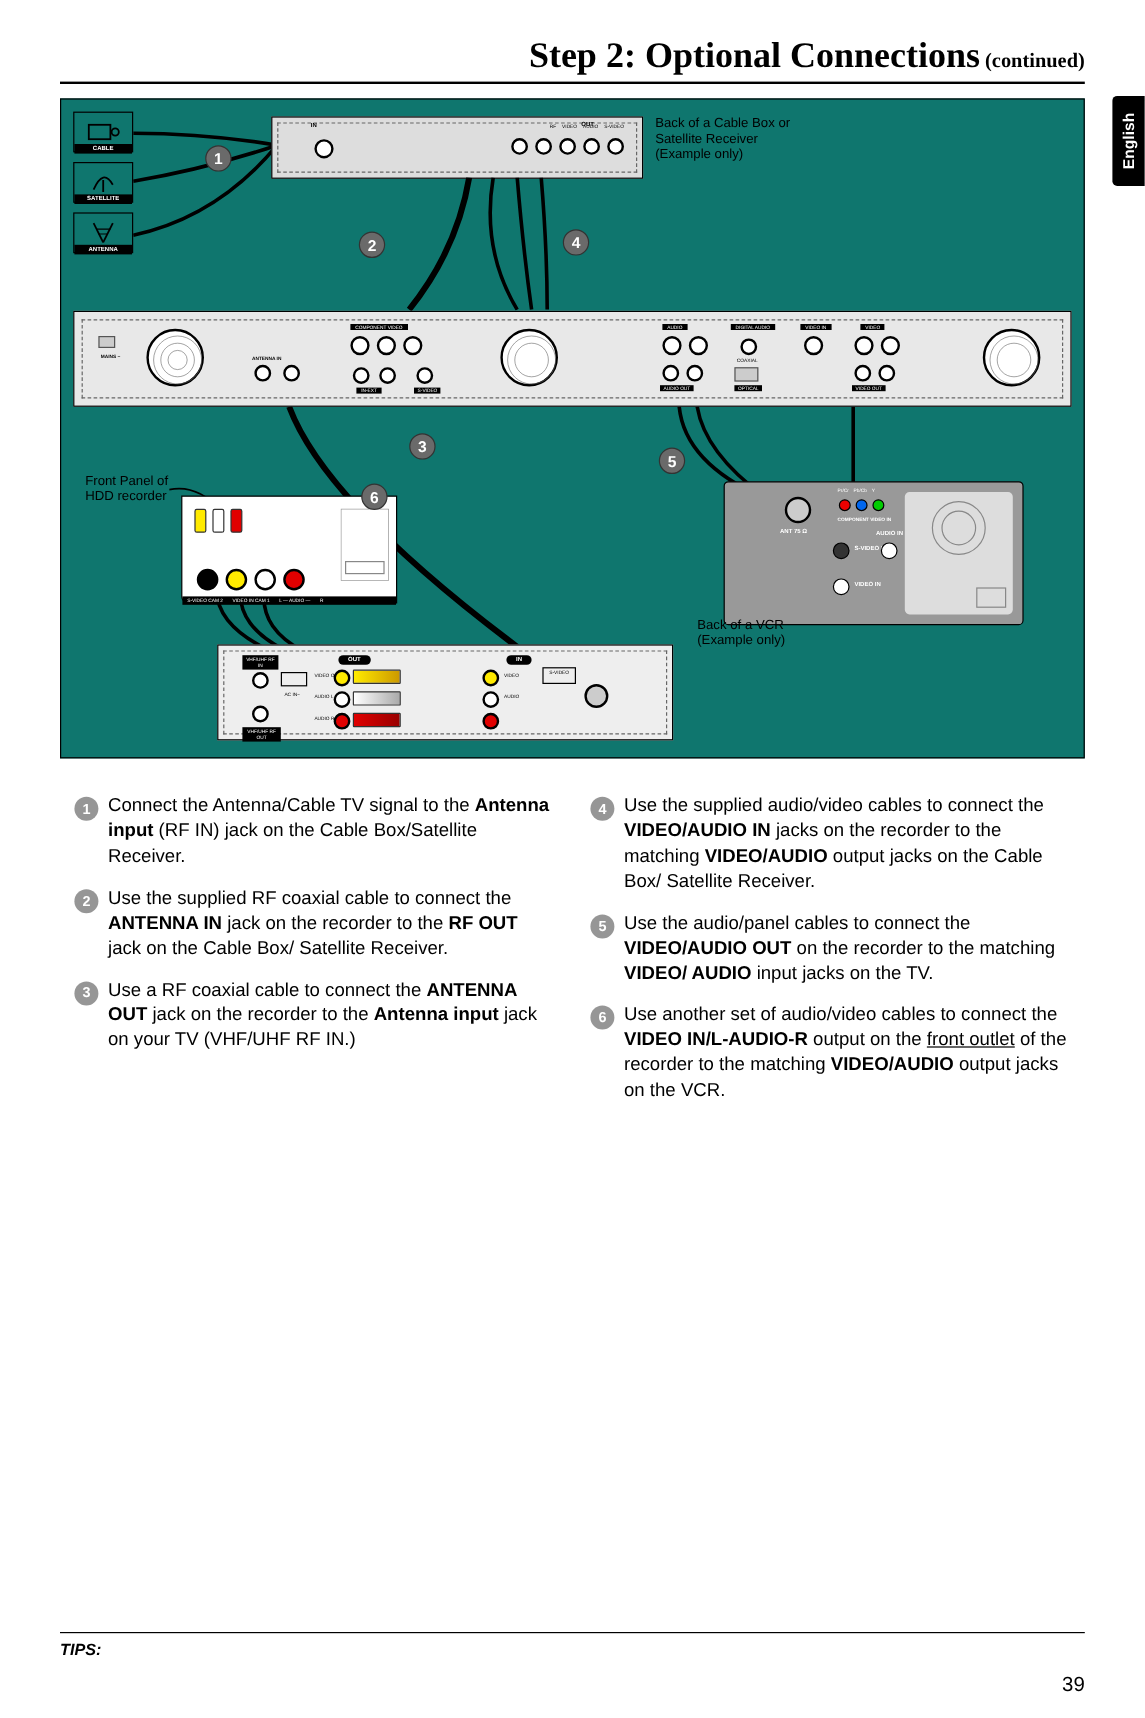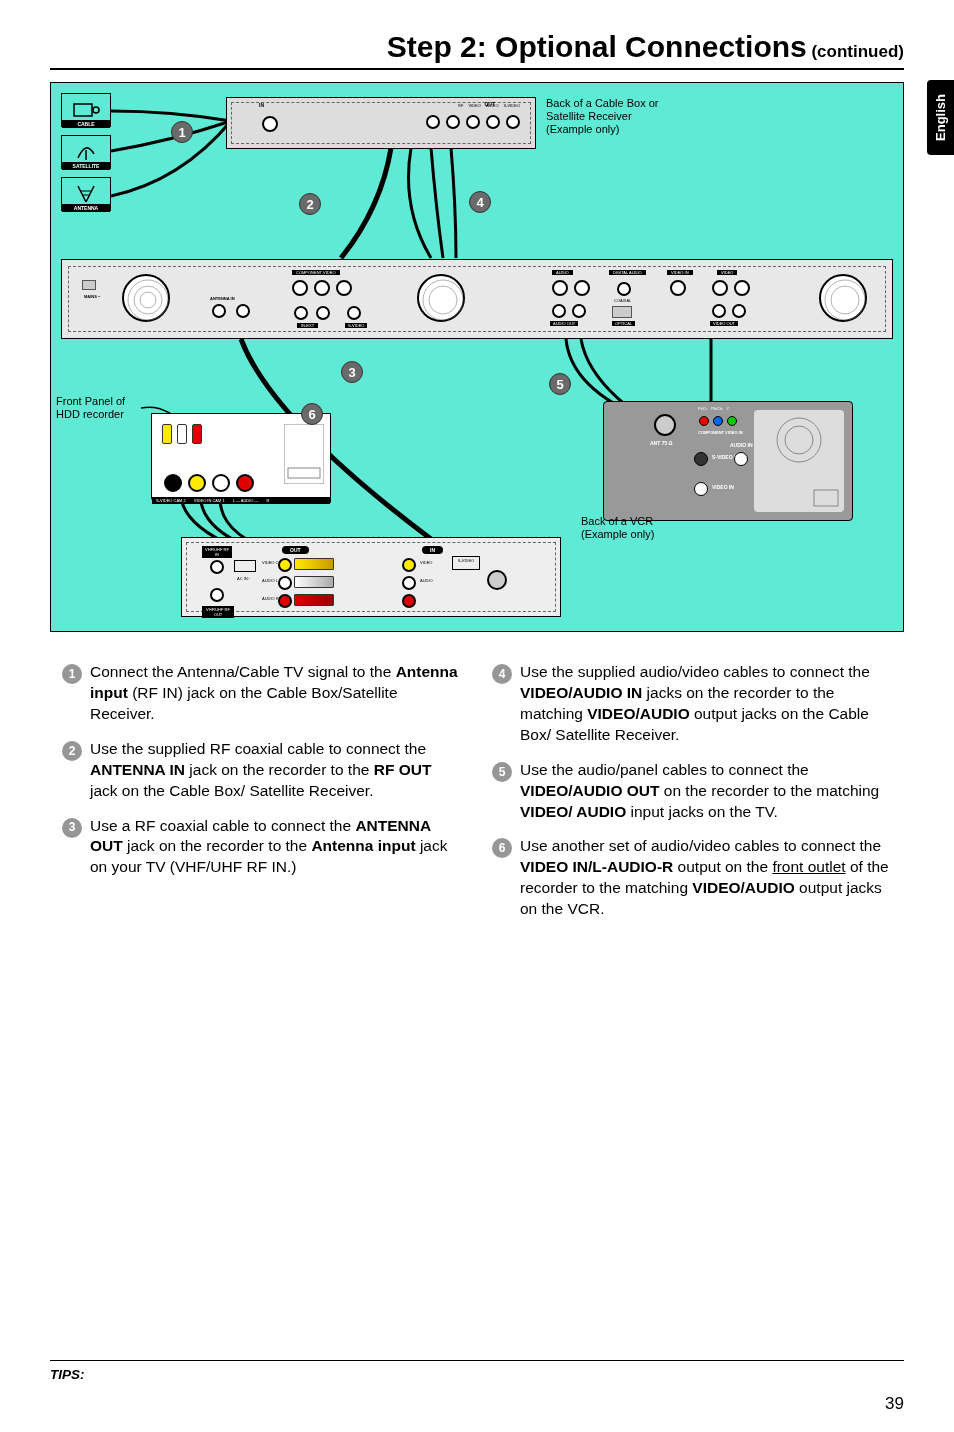--- a/index.html
+++ b/index.html
@@ -13,20 +13,21 @@
   }
   .title-row {
     border-bottom: 2px solid #000;
     padding-bottom: 4px;
     margin-bottom: 12px;
   }
   .title {
     font-size: 30px;
     font-weight: bold;
     text-align: right;
+    font-family: Liberation Serif, serif;
   }
   .title-cont {
     font-size: 17px;
     font-weight: bold;
   }
   .side-tab {
     position: absolute;
     right: 0;
     top: 80px;
     background: #000;
@@ -36,21 +37,21 @@
     padding: 14px 6px;
     writing-mode: vertical-rl;
     transform: rotate(180deg);
     border-radius: 0 4px 4px 0;
   }
   .diagram {
     border: 1px solid #000;
     height: 550px;
     position: relative;
     margin-bottom: 30px;
-    background: #5eead4;
+    background: #0f766e;
     overflow: hidden;
   }
   .label-text {
     position: absolute;
     font-size: 11px;
     line-height: 1.2;
   }
   .callout {
     position: absolute;
     width: 22px;
@@ -501,21 +502,21 @@
     <path d="M350 0 Q360 60 475 115" stroke="#000" stroke-width="3" fill="none"></path>
     <path d="M480 0 Q480 60 480 100" stroke="#000" stroke-width="3" fill="none"></path>
   </svg>
 
   <svg style="position:absolute;left:100px;top:380px;width:220px;height:120px">
     <path d="M40 0 Q0 60 115 95" stroke="#000" stroke-width="3" fill="none"></path>
     <path d="M60 0 Q20 65 130 95" stroke="#000" stroke-width="3" fill="none"></path>
     <path d="M80 0 Q40 70 145 95" stroke="#000" stroke-width="3" fill="none"></path>
   </svg>
 
-  <div class="label-text" style="left:5px;top:312px;width:90px">Front Panel of HDD recorder</div>
+  <div class="label-text" style="left:20px;top:312px;width:90px">Front Panel of HDD recorder</div>
   <svg style="position:absolute;left:90px;top:320px;width:50px;height:30px">
       <path d="M0 5 Q25 0 45 25" stroke="#000" stroke-width="1.5" fill="none"></path>
     </svg>
   <div class="front-panel">
     <div style="position:absolute;left:10px;top:10px;display:flex;gap:5px">
       <div class="rca-body" style="background:#ffea00"></div>
       <div class="rca-body" style="background:#fff"></div>
       <div class="rca-body" style="background:#e00000"></div>
     </div>
     <div class="fp-jacks">

